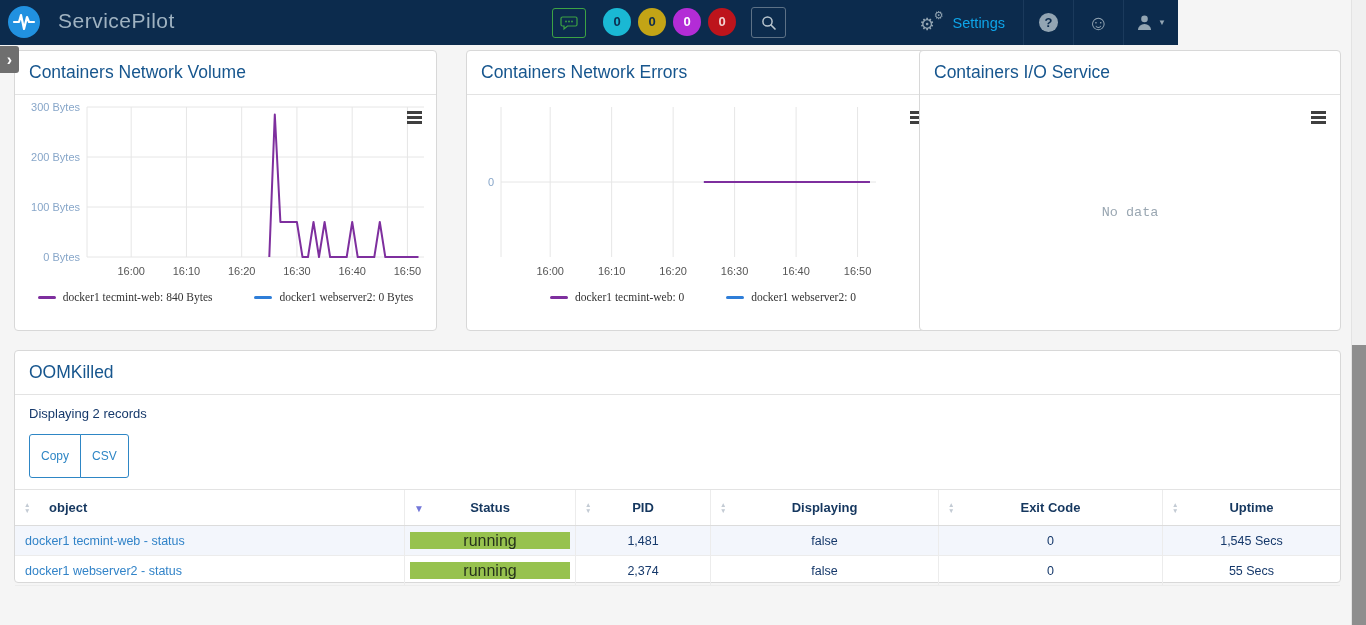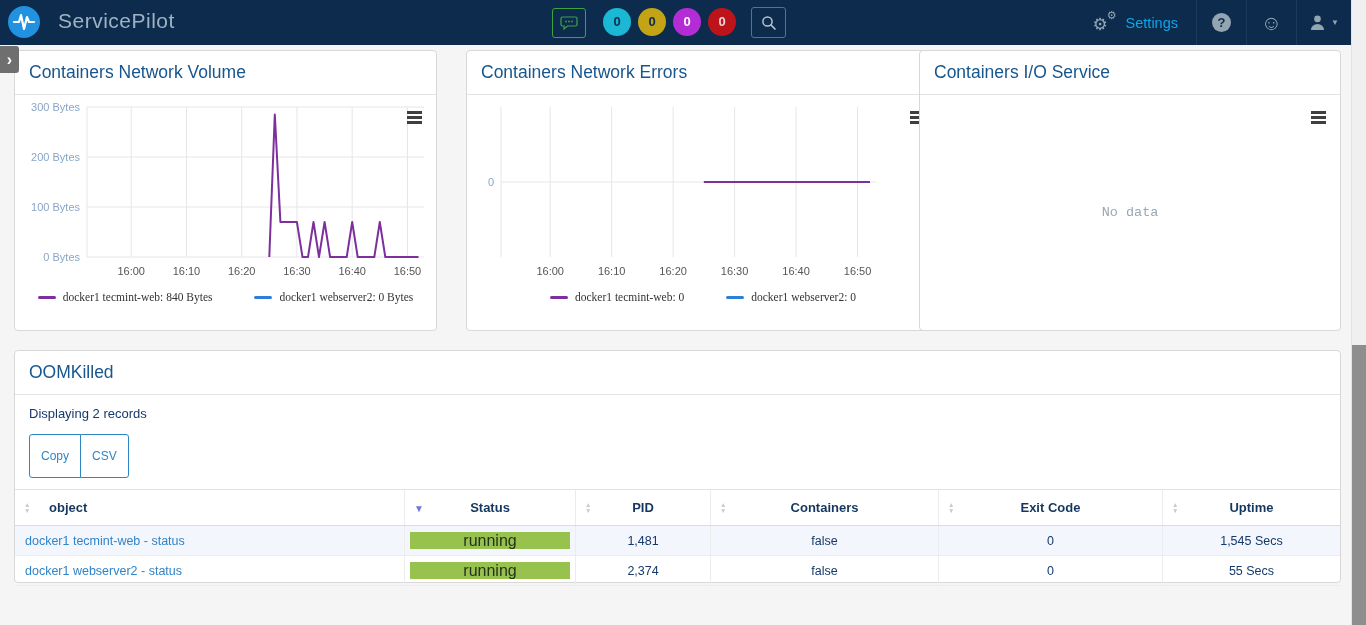--- a/index.html
+++ b/index.html
@@ -1,20 +1,20 @@
 <!DOCTYPE html>
 <html><head>
 <meta charset="utf-8">
 <style>
   * { margin:0; padding:0; box-sizing:border-box; }
   html,body { width:1366px; height:625px; overflow:hidden; background:#f5f5f5;
     font-family:"Liberation Sans", sans-serif; }
 
   
-  .navbar { position:absolute; left:0; top:0; width:1351px; height:45px; background:#0c2b4d; z-index:5; }
+  .navbar { position:absolute; left:0; top:0; width:1178px; height:45px; background:#0c2b4d; z-index:5; }
   .logo { position:absolute; left:8px; top:6px; width:32px; height:32px; }
   .brand { position:absolute; left:58px; top:9px; font-size:21px; color:#9fb2c1; letter-spacing:.5px; font-weight:500; }
   .chat-btn { position:absolute; left:552px; top:8px; width:34px; height:30px; border:1px solid #3da344;
     border-radius:3px; background:transparent; display:flex; align-items:center; justify-content:center; cursor:pointer; }
   .badge { position:absolute; top:8px; width:28px; height:28px; border-radius:50%; text-align:center;
     line-height:28px; font-size:13px; font-weight:bold; cursor:pointer; }
   .search-btn { position:absolute; left:751px; top:7px; width:35px; height:31px; border:1px solid #5d7186;
     border-radius:3px; background:transparent; display:flex; align-items:center; justify-content:center; cursor:pointer; }
   .nav-right { position:absolute; right:0; top:0; height:45px; display:flex; }
   .nav-cell { height:45px; display:flex; align-items:center; justify-content:center;
@@ -278,21 +278,21 @@
               <span>▲</span>
               <span>▼</span>
             </span>
           <span>PID</span>
         </th>
         <th>
           <span class="sort-icons">
               <span>▲</span>
               <span>▼</span>
             </span>
-          <span>Containers</span>
+          <span>Displaying</span>
         </th>
         <th>
           <span class="sort-icons">
               <span>▲</span>
               <span>▼</span>
             </span>
           <span>Exit Code</span>
         </th>
         <th>
           <span class="sort-icons">

